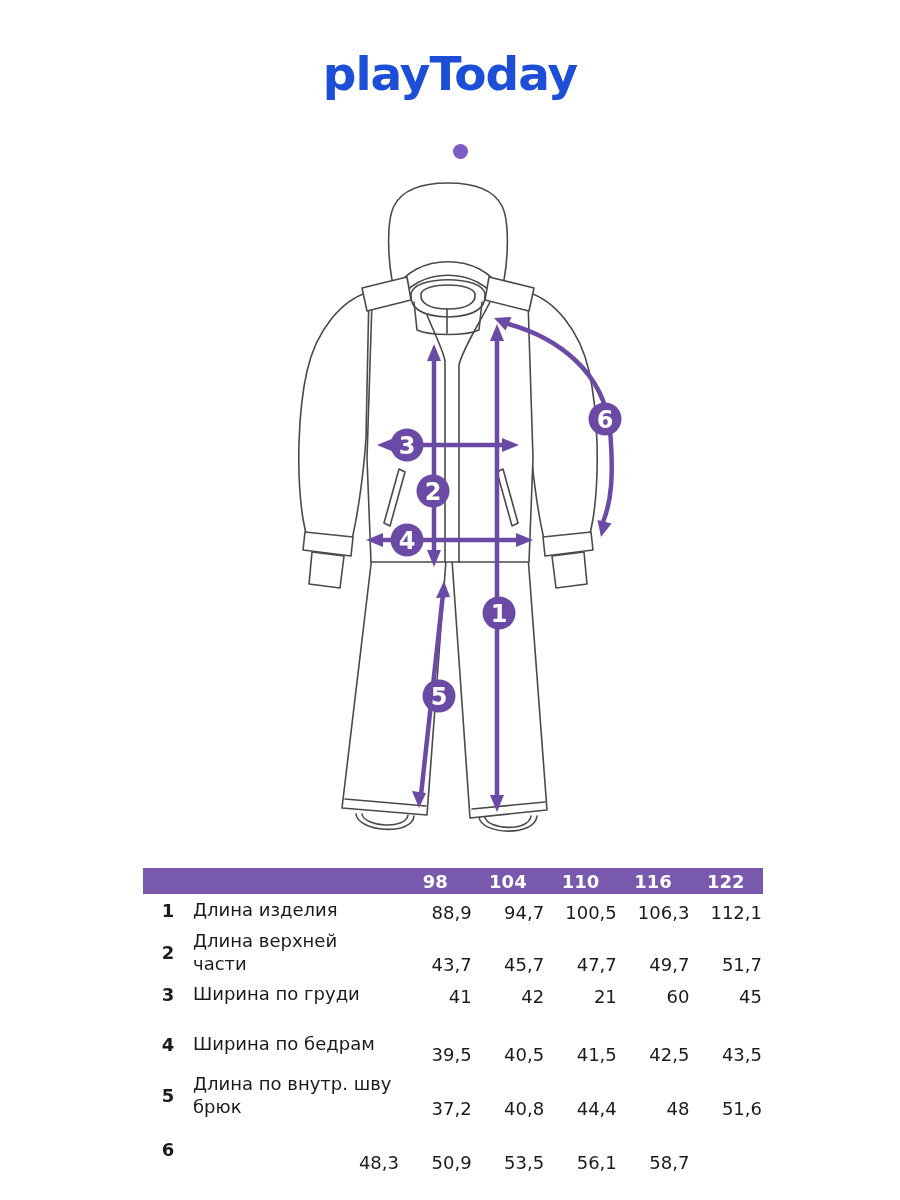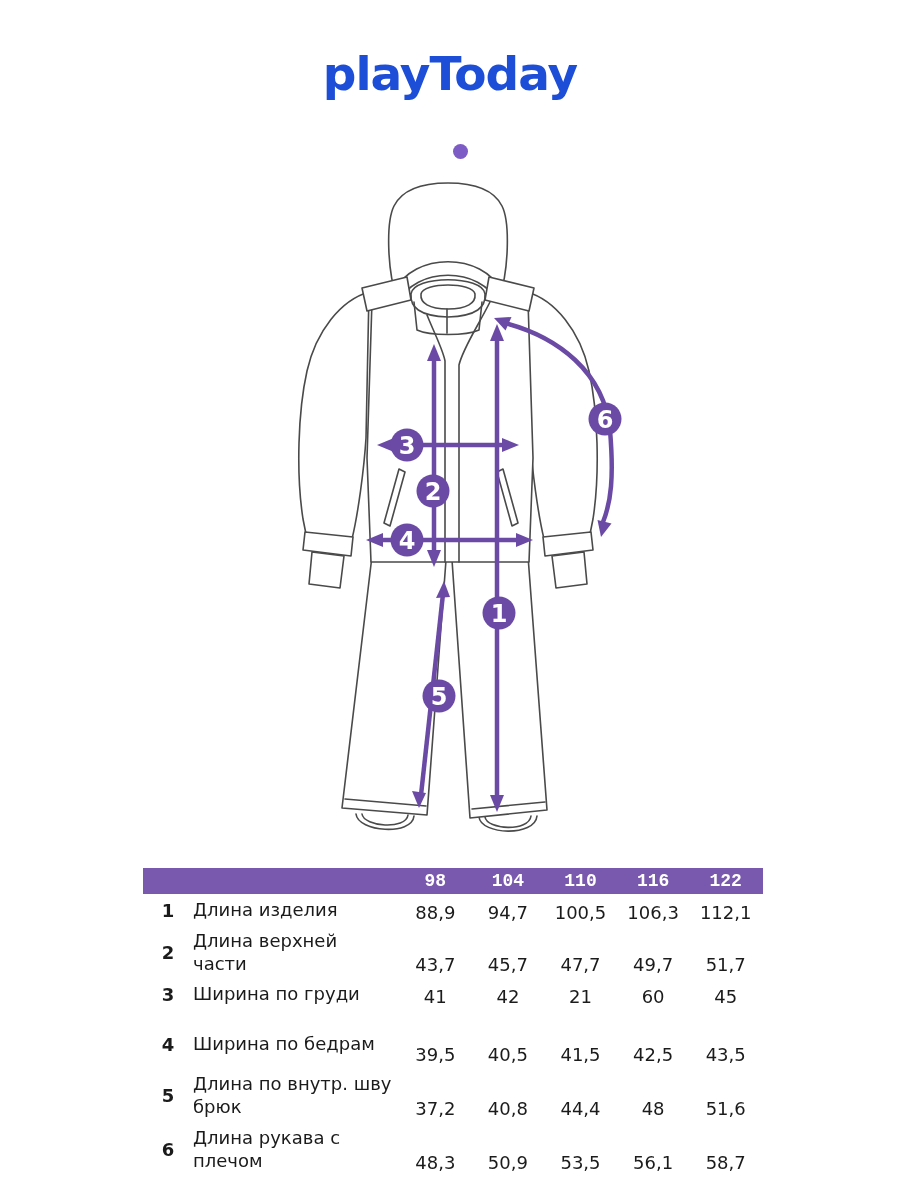--- a/index.html
+++ b/index.html
@@ -13,25 +13,25 @@
   .logo-dot{position:absolute;left:46%;top:54px;width:15px;height:15px;border-radius:50%;
             background:#7d5cc6;}
 
   
   #diagram{position:absolute;left:285px;top:175px;width:370px;height:670px;}
 
   
   .table{position:absolute;left:143px;top:868px;width:620px;}
   .thead{display:grid;grid-template-columns:50px 206px repeat(5,72.6px);
          background:#7959ad;height:26px;align-items:center;}
-  .hcell{color:#fff;font-weight:bold;text-align:center;font-size:18px;font-family:Liberation Mono, monospace;}
+  .hcell{color:#fff;font-weight:bold;text-align:center;font-size:18px;}
   .trow{display:grid;grid-template-columns:50px 206px repeat(5,72.6px);align-items:center;}
   .tnum{text-align:center;font-weight:bold;font-size:18px;align-self:center;}
   .tlabel{font-size:18px;line-height:1.28;white-space:pre-line;align-self:center;}
-  .tval{text-align:center;font-size:18px;align-self:end;padding-bottom:3px;}
+  .tval{text-align:right;font-size:18px;align-self:end;padding-bottom:3px;}
   .r1{min-height:32px}.r2{min-height:52px}.r3{min-height:32px}
   .r4{min-height:48px;margin-top:10px}.r5{min-height:54px}.r6{min-height:54px}
 
   .garment{stroke:#4a4a4a;stroke-width:1.6;fill:#fff;stroke-linejoin:round;stroke-linecap:round;}
   .gline{fill:none;}
   .mline{stroke:#6b4aa5;stroke-width:4.5;fill:none;}
   .mhead{fill:#6b4aa5;stroke:none;}
   .mcircle{fill:#6b4aa5;stroke:none;}
   .mtext{fill:#fff;font-weight:bold;font-size:24px;text-anchor:middle;
          font-family:"DejaVu Sans", sans-serif;}
@@ -170,22 +170,20 @@
 брюк</div>
       <div class="tval">37,2</div>
       <div class="tval">40,8</div>
       <div class="tval">44,4</div>
       <div class="tval">48</div>
       <div class="tval">51,6</div>
     </div>
 
     <div class="trow r6">
       <div class="tnum">6</div>
-      <div class="tlabel">Длина рукава с
-плечом</div>
       <div class="tval">48,3</div>
       <div class="tval">50,9</div>
       <div class="tval">53,5</div>
       <div class="tval">56,1</div>
       <div class="tval">58,7</div>
     </div>
   </div>
 
 </div>
 

